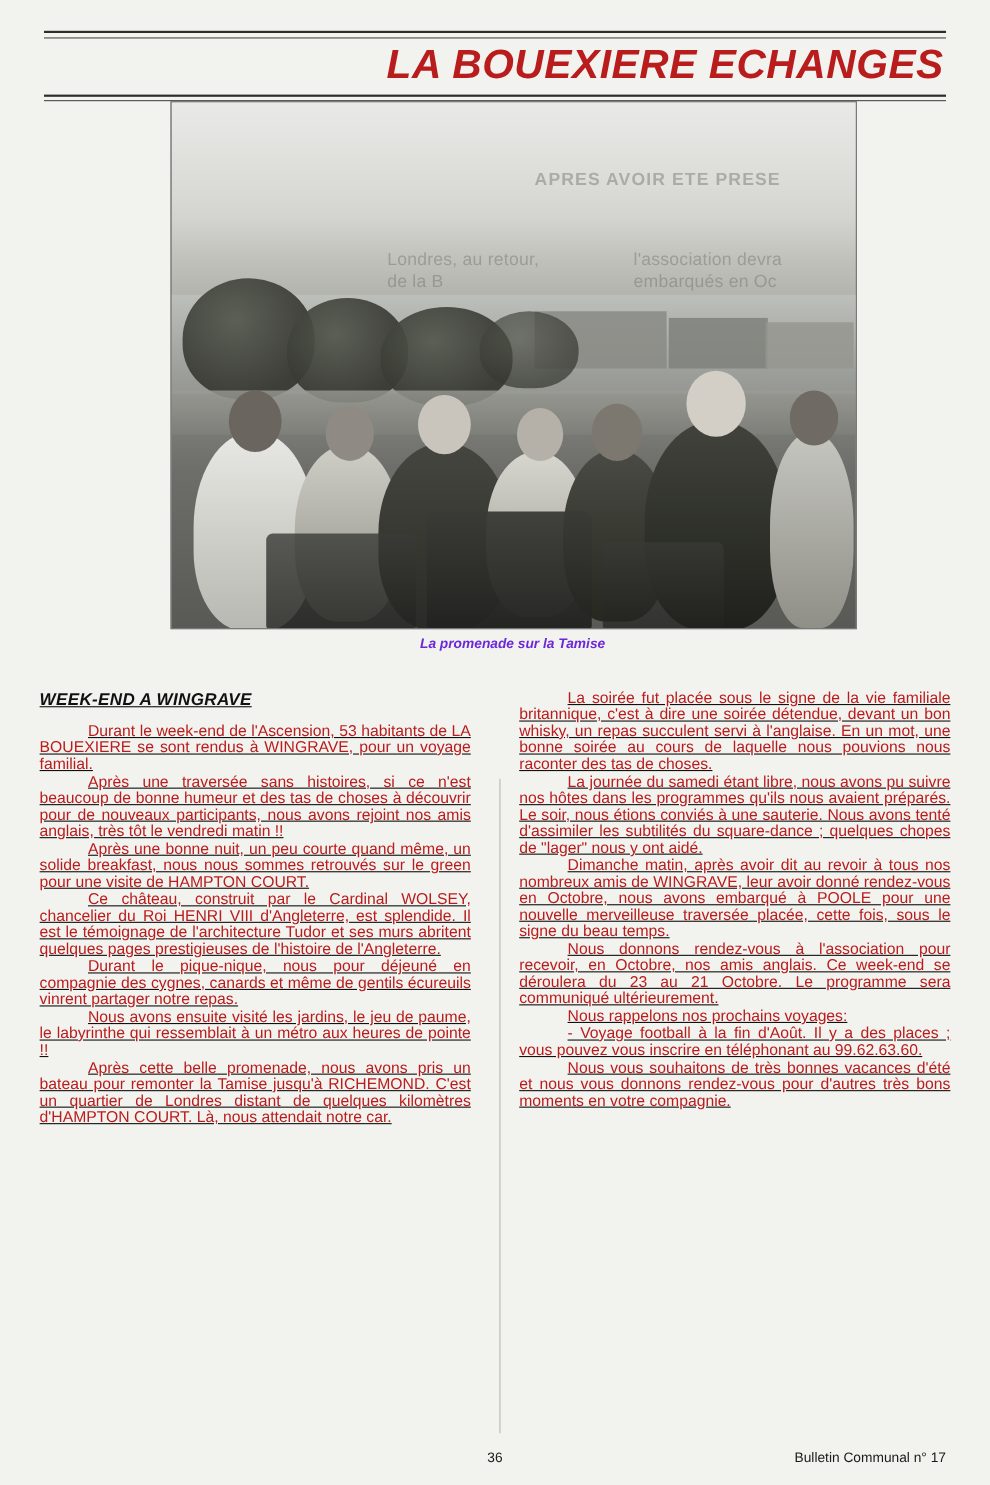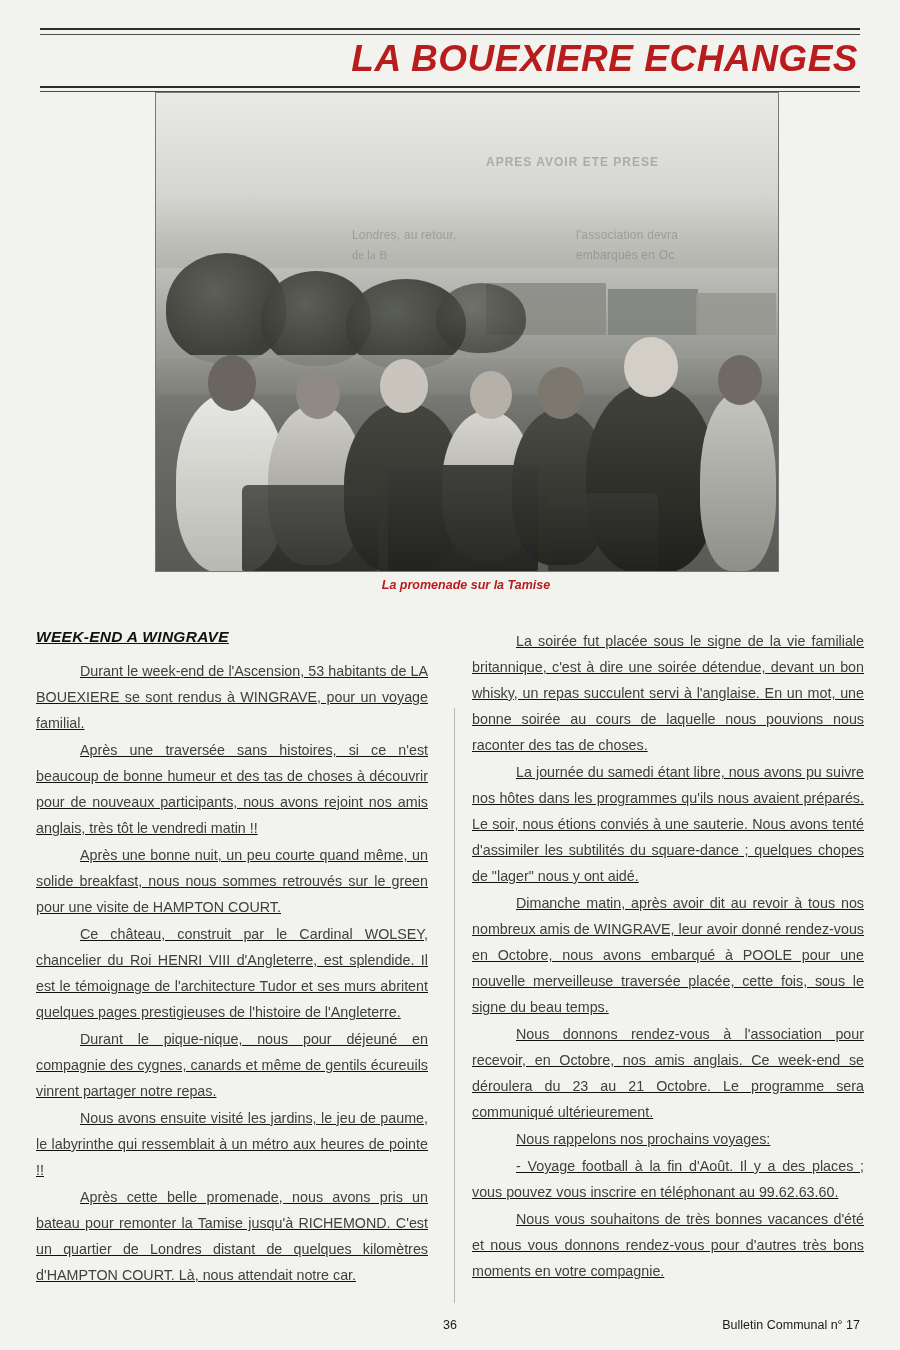--- a/index.html
+++ b/index.html
@@ -70,29 +70,29 @@
     position: absolute;
     inset: 0;
     background:
       linear-gradient(180deg, rgba(255,255,255,0.55) 0%, rgba(255,255,255,0.30) 16%, rgba(210,210,205,0.25) 30%, rgba(120,120,118,0.05) 48%, rgba(60,60,58,0.10) 100%),
       linear-gradient(180deg, #cfcfca 0%, #c9c9c4 22%, #a9a9a4 40%, #8d8d88 52%, #6f6f6b 70%, #5c5c58 100%);
   }
   
   .ghost {
     position: absolute;
     color: rgba(110,110,108,0.45);
-    font-size: 12px;
+    font-size: 16px;
     font-weight: bold;
     letter-spacing: 1px;
     white-space: nowrap;
   }
   .ghost.g1 { left: 330px; top: 62px; }
   .ghost.g2 { left: 196px; top: 135px; font-weight: normal; letter-spacing: 0.2px; }
   .ghost.g3 { left: 420px; top: 135px; font-weight: normal; letter-spacing: 0.2px; }
-  .ghost.g4 { left: 196px; top: 155px; font-weight: normal; letter-spacing: 0.2px; font-family: Liberation Serif, serif;}
+  .ghost.g4 { left: 196px; top: 155px; font-weight: normal; letter-spacing: 0.2px;}
   .ghost.g5 { left: 420px; top: 155px; font-weight: normal; letter-spacing: 0.2px;}
 
   
   .sky-band {
     position: absolute;
     left: 0; right: 0;
     top: 175px;
     height: 90px;
     background: linear-gradient(180deg, rgba(190,192,188,0.9), rgba(150,152,148,0.9));
   }
@@ -133,21 +133,21 @@
   }
   .caption {
     position: absolute;
     left: 155px;
     top: 578px;
     width: 622px;
     text-align: center;
     font-size: 12.5px;
     font-weight: bold;
     font-style: italic;
-    color: #b91c1c;
+    color: #6d28d9;
   }
 
   
   .columns {
     position: absolute;
     left: 36px;
     top: 628px;
     width: 828px;
     height: 680px;
   }
@@ -171,24 +171,24 @@
     font-size: 15.5px;
     font-weight: bold;
     font-style: italic;
     letter-spacing: 0.3px;
     margin: 0 0 12px 0;
     color: #111;
   }
   p.para {
     margin: 0 0 0 0;
     font-size: 14.3px;
-    line-height: 26px;
+    line-height: 15px;
     text-align: justify;
     text-indent: 44px;
-    color: #404040;
+    color: #b91c1c;
     font-family: "Liberation Sans", sans-serif;
   }
   p.para + p.para { margin-top: 1px; }
 
   
   .page-number {
     position: absolute;
     left: 0; right: 0;
     top: 1318px;
     text-align: center;

